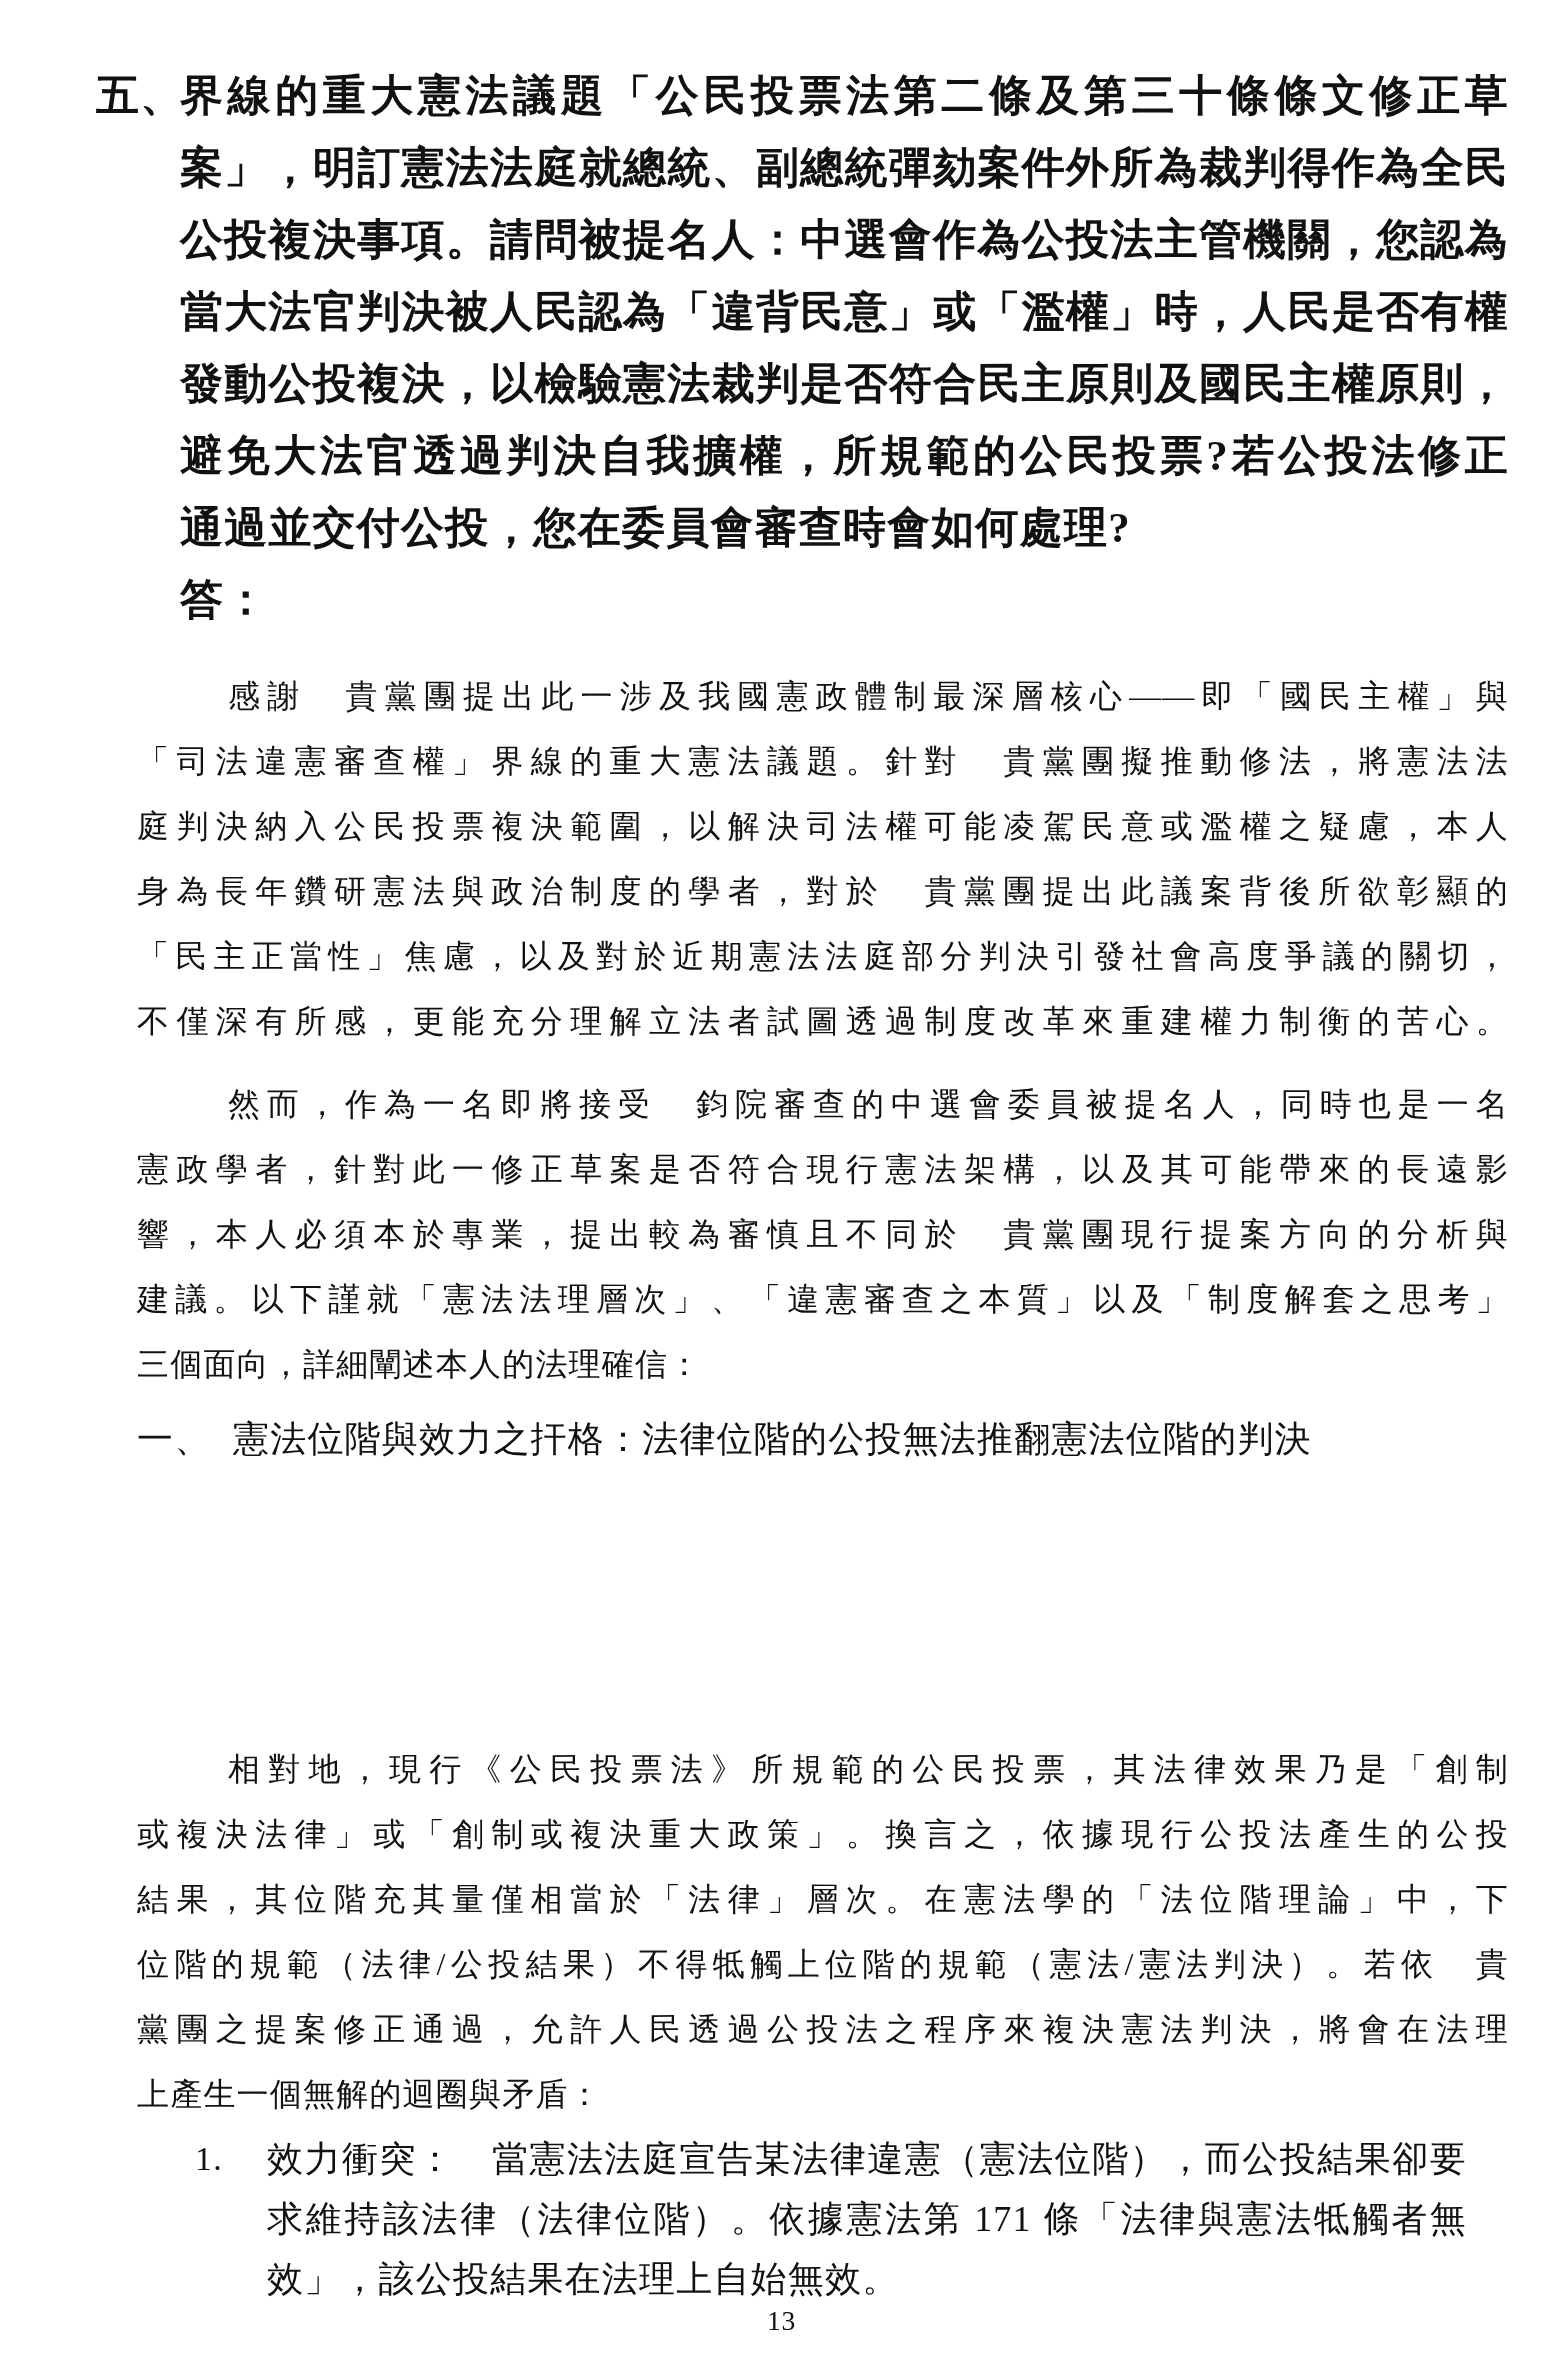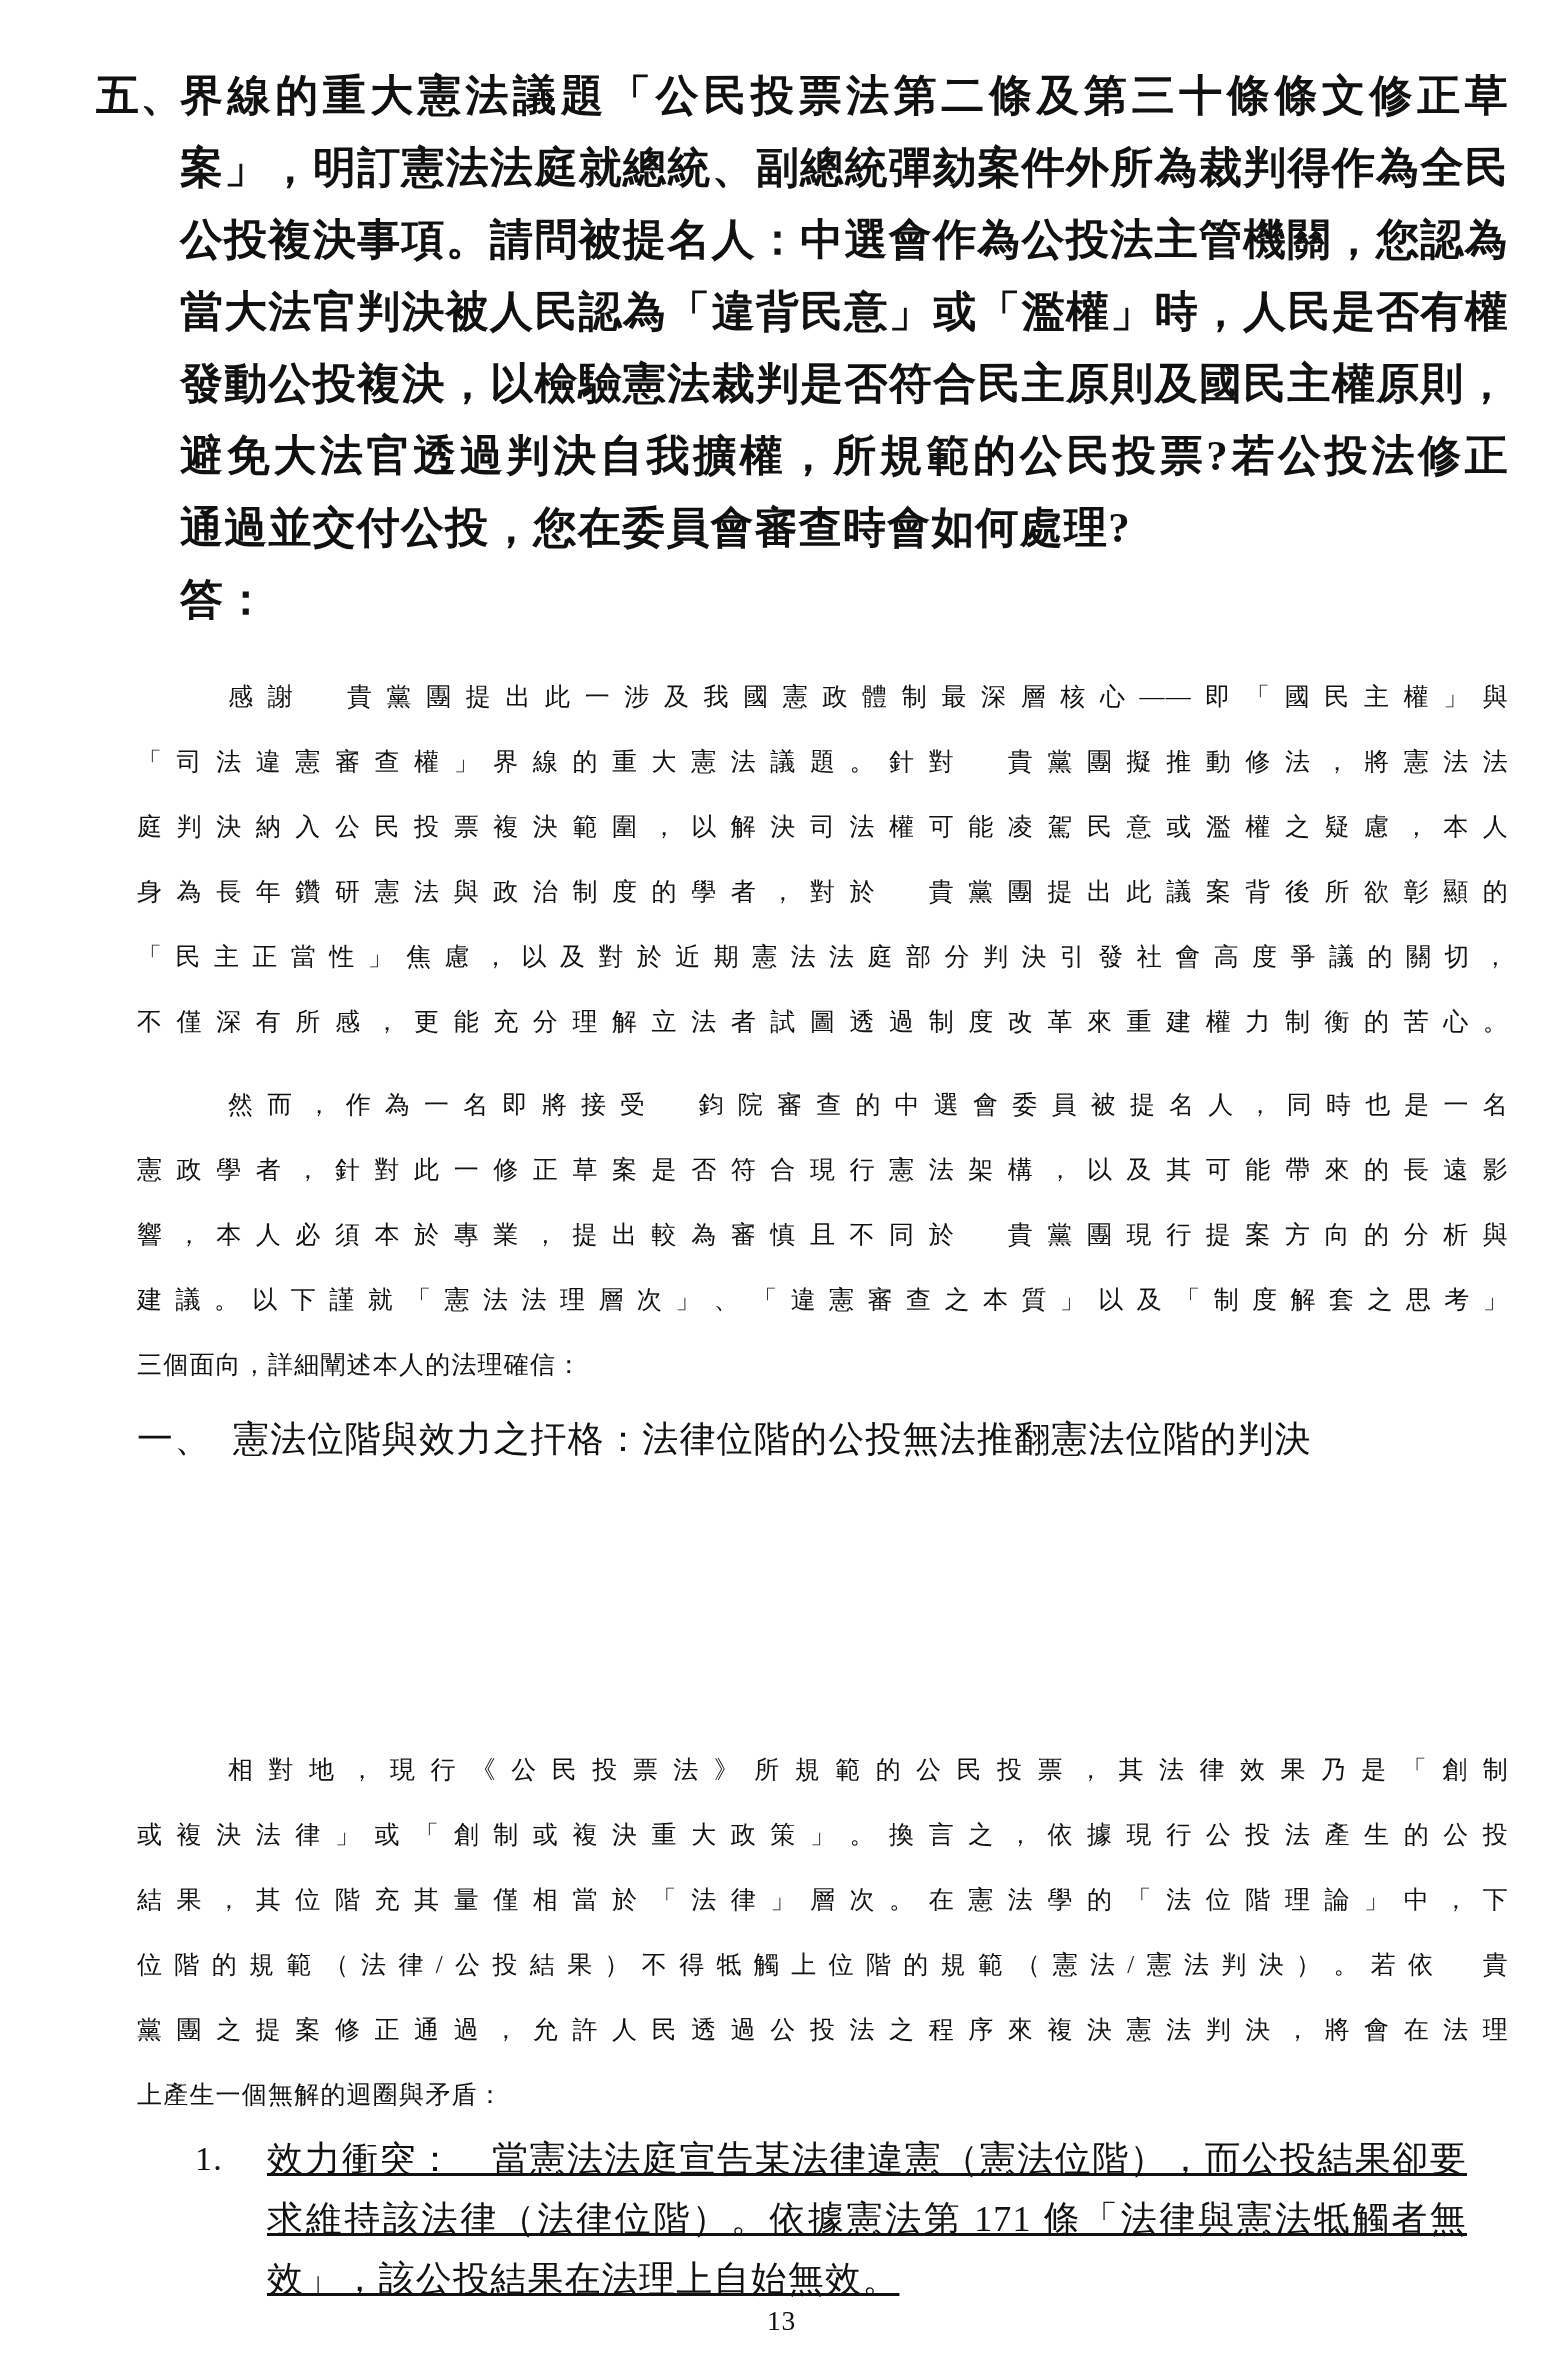--- a/index.html
+++ b/index.html
@@ -40,21 +40,21 @@
     text-justify: inter-character;
     white-space: nowrap;
   }
   .q-line.just { text-align-last: justify; white-space: normal; }
 
   
   .body-para {
     position: absolute;
     left: 137px;
     right: 54px;
-    font-size: 25px;
+    font-size: 32px;
     letter-spacing: 1.2px;
   }
   .b-line {
     height: 65px;
     line-height: 65px;
     text-align: justify;
     text-justify: inter-character;
   }
   .b-line.just { text-align-last: justify; }
   .b-line.indent { text-indent: 91px; }
@@ -93,21 +93,20 @@
     top: 0;
     font-size: 34px;
     line-height: 60px;
   }
   .li-lines { margin-left: 72px; }
   .li-line {
     height: 60px;
     line-height: 60px;
     text-align: justify;
     text-justify: inter-character;
-    text-decoration: underline;
   }
   .li-line.just { text-align-last: justify; }
 
   
   .page-number {
     position: absolute;
     top: 2305px;
     left: 0;
     width: 100%;
     text-align: center;

